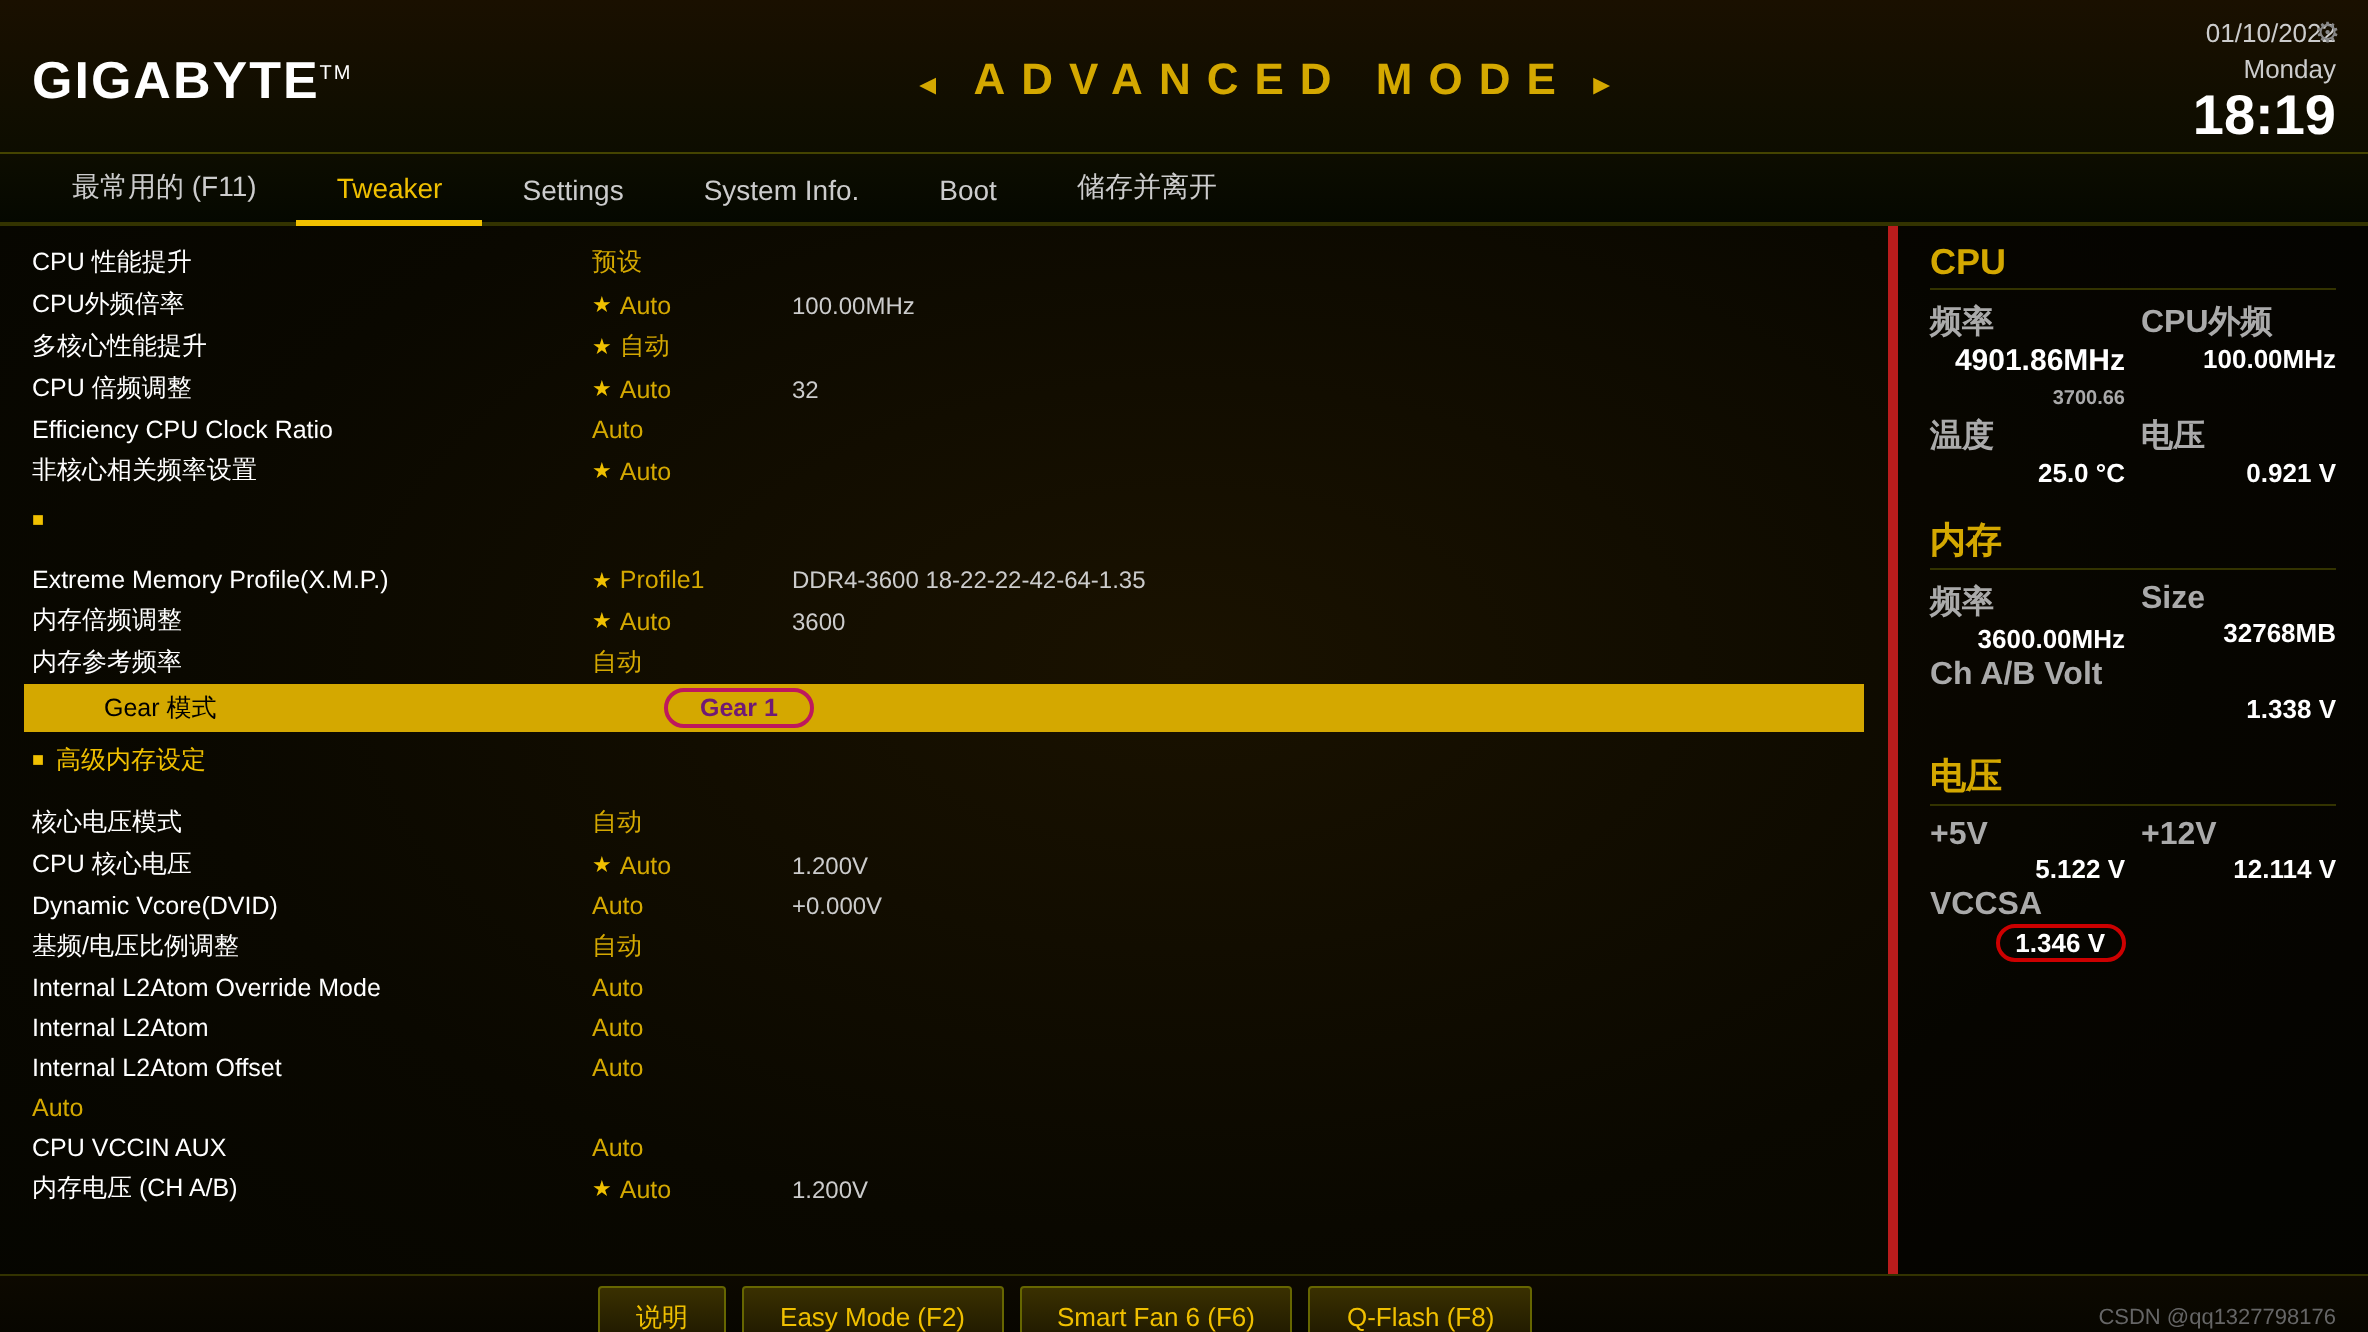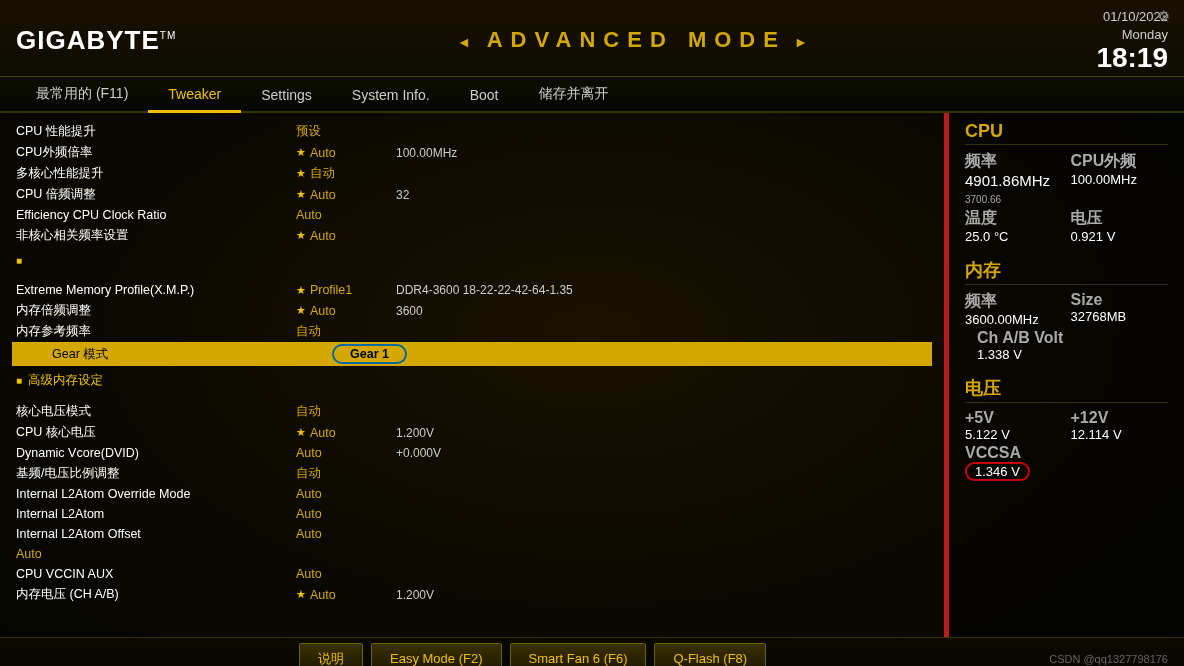--- a/index.html
+++ b/index.html
@@ -146,24 +146,24 @@
       font-size: 12px;
     }
     .star-icon { color: #f0c000; font-size: 11px; }
     .bullet { color: #f0c000; margin-right: 6px; font-size: 10px; }
 
     .separator { height: 10px; }
 
     
     .gear-value {
       display: inline-block;
-      border: 2px solid #0369a1;
+      border: 2px solid #be185d;
       border-radius: 20px;
       padding: 1px 16px;
-      color: #000000;
+      color: #701a75;
       font-weight: bold;
     }
 
     
     .right-panel {
       flex: 0 0 240px;
       padding: 8px 16px;
       border-left: 5px solid #b91c1c;
       background: rgba(0,0,0,0.3);
     }
@@ -185,21 +185,22 @@
       gap: 2px 8px;
     }
     .info-label {
       font-size: 16px;
       color: #aaaaaa;
       font-weight: bold;
     }
     .info-value {
       font-size: 13px;
       color: #ffffff;
-      font-weight: normal;
+      font-weight: bold;
+      text-align: right;
     }
     .info-value.large {
       font-size: 15px;
     }
     .vccsa-highlight {
       display: inline-block;
       border: 2px solid #cc0000;
       border-radius: 20px;
       padding: 0 8px;
       color: #ffffff;
@@ -448,21 +449,21 @@
       <div class="info-section-title">内存</div>
       <div class="info-grid">
         <div>
           <div class="info-label">频率</div>
           <div class="info-value">3600.00MHz</div>
         </div>
         <div>
           <div class="info-label">Size</div>
           <div class="info-value">32768MB</div>
         </div>
-        <div style="grid-column: 1 / -1; margin-left: 12px;">
+        <div style="grid-column: 1 / -1;">
           <div class="info-label">Ch A/B Volt</div>
           <div class="info-value">1.338 V</div>
         </div>
       </div>
     </div>
 
     <div class="info-section">
       <div class="info-section-title">电压</div>
       <div class="info-grid">
         <div>

